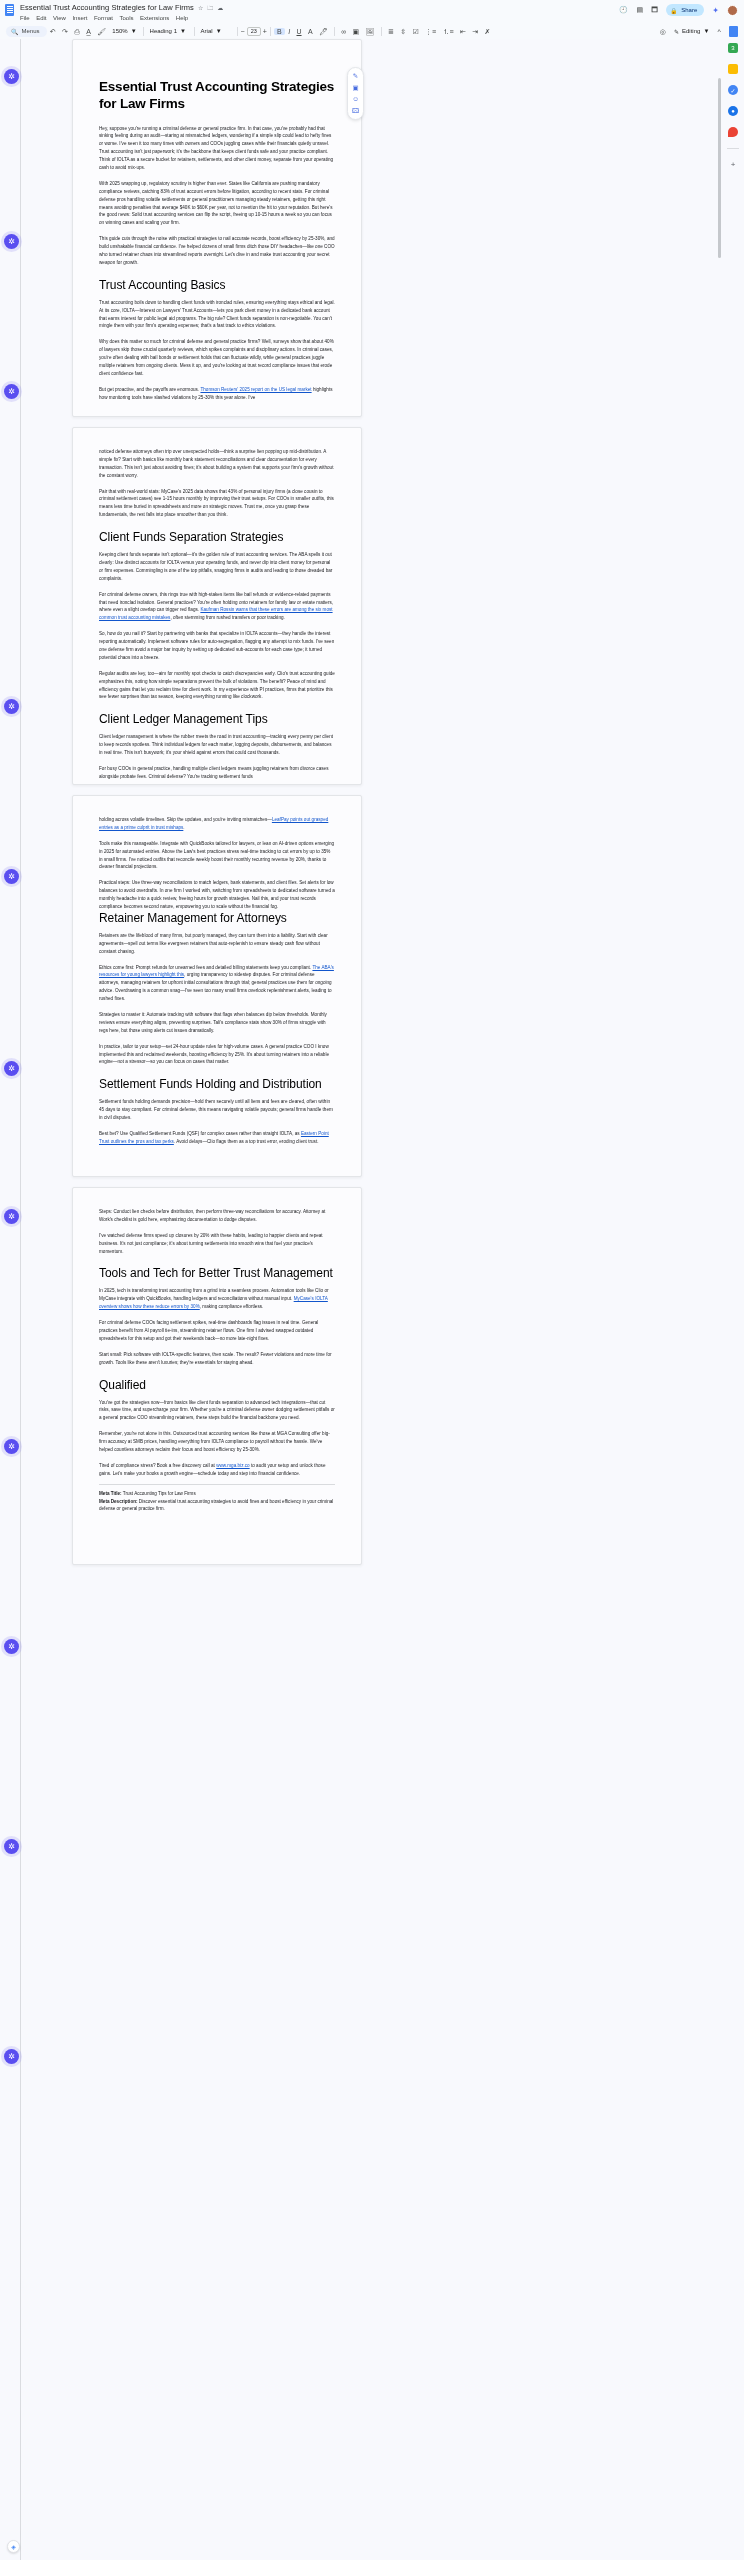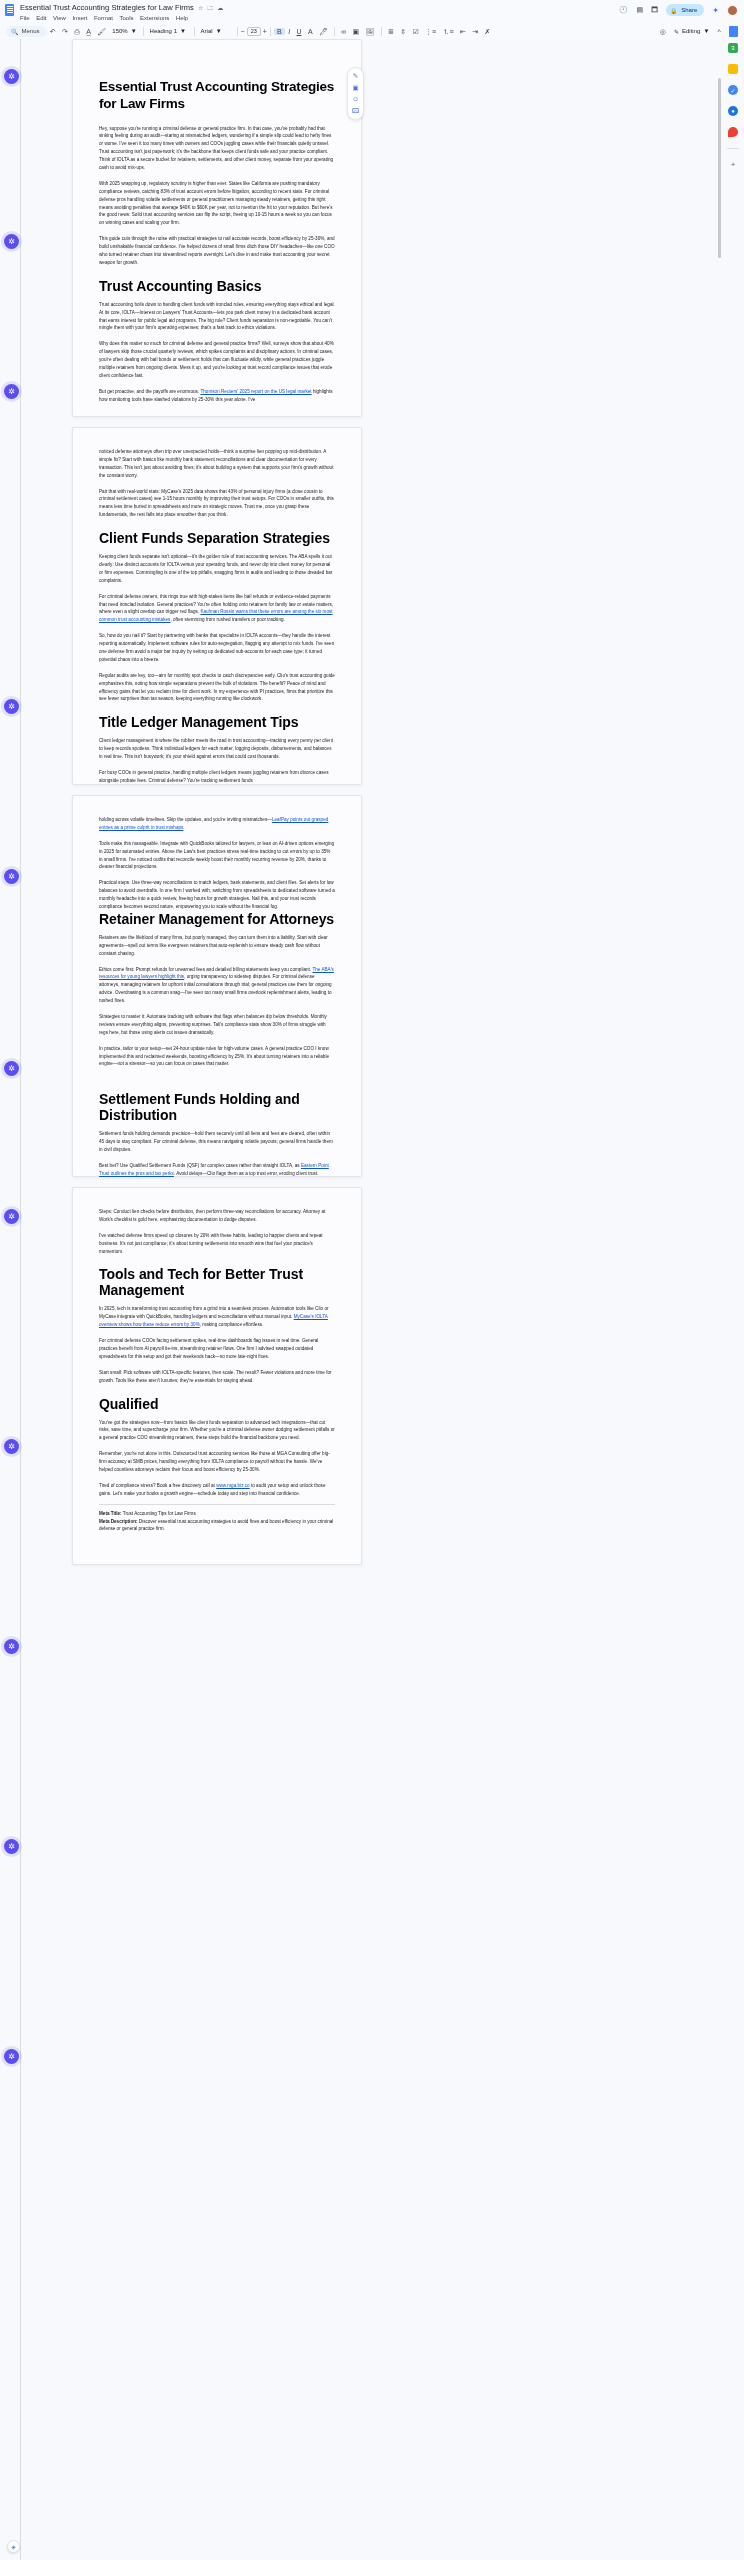--- a/index.html
+++ b/index.html
@@ -57,21 +57,21 @@
 
   
   .aimark{ position:absolute; left:4px; width:15px; height:15px; border-radius:50%; background:#5a4ef0; display:flex; align-items:center; justify-content:center; box-shadow:0 0 0 3px rgba(120,110,240,.18); }
   .aimark:before{ content:"✲"; color:#fff; font-size:8px; line-height:1; }
 
   
   .page{ position:absolute; left:72px; width:290px; background:#fcfcfe; border:1px solid #e3e5e8; border-radius:2px; box-shadow:0 1px 3px rgba(60,64,67,.08); }
   .pad{ padding:0 26px; }
 
   h1.dh{ font-size:13.5px; font-weight:700; line-height:1.28; letter-spacing:-.2px; color:#000; }
-  h2.dh2{ font-size:14px; font-weight:700; color:#000; margin:0; letter-spacing:-.05px; }
+  h2.dh2{ font-size:12px; font-weight:400; color:#000; margin:0; letter-spacing:-.05px; }
   p.dp{ font-size:4.6px; line-height:1.72; color:#202124; text-align:left; letter-spacing:.02px; }
   a.dl{ color:#1155cc; text-decoration:underline; }
   .meta{ font-size:4.6px; line-height:1.72; color:#202124; }
   .meta b{ font-weight:700; }
   .hr{ height:1px; background:#d9dbde; margin:6px 0 5px; }
 
   
   .floatbar{ position:absolute; width:17px; border-radius:9px; background:#fff; border:1px solid #e4e6ea; box-shadow:0 1px 3px rgba(60,64,67,.15); display:flex; flex-direction:column; align-items:center; gap:5px; padding:5px 0; }
   .floatbar i{ font-size:6.5px; color:#4a6ee0; font-style:normal; line-height:1; }
 
@@ -227,41 +227,41 @@
     <div class="pad" style="padding-top:20px">
       <p class="dp">noticed defense attorneys often trip over unexpected holds—think a surprise lien popping up mid-distribution. A simple fix? Start with basics like monthly bank statement reconciliations and clear documentation for every transaction. This isn't just about avoiding fines; it's about building a system that supports your firm's growth without the constant worry.</p>
       <p class="dp" style="margin-top:8px">Pair that with real-world stats: MyCase's 2025 data shows that 43% of personal injury firms (a close cousin to criminal settlement cases) see 1-15 hours monthly by improving their trust setups. For COOs in smaller outfits, this means less time buried in spreadsheets and more on strategic moves. Trust me, once you grasp these fundamentals, the rest falls into place smoother than you think.</p>
       <h2 class="dh2" style="margin-top:11px">Client Funds Separation Strategies</h2>
       <p class="dp" style="margin-top:7px">Keeping client funds separate isn't optional—it's the golden rule of trust accounting services. The ABA spells it out clearly: Use distinct accounts for IOLTA versus your operating funds, and never dip into client money for personal or firm expenses. Commingling is one of the top pitfalls, snagging firms in audits and leading to those dreaded bar complaints.</p>
       <p class="dp" style="margin-top:8px">
         <span>For criminal defense owners, this rings true with high-stakes items like bail refunds or evidence-related payments that need ironclad isolation. General practices? You're often holding onto retainers for family law or estate matters, where even a slight overlap can trigger red flags. </span><a class="dl" href="#">Kaufman Rossin warns that these errors are among the six most common trust accounting mistakes</a><span>, often stemming from rushed transfers or poor tracking.</span>
       </p>
       <p class="dp" style="margin-top:8px">So, how do you nail it? Start by partnering with banks that specialize in IOLTA accounts—they handle the interest reporting automatically. Implement software rules for auto-segregation, flagging any attempt to mix funds. I've seen one defense firm avoid a major bar inquiry by setting up dedicated sub-accounts for each case type; it turned potential chaos into a breeze.</p>
       <p class="dp" style="margin-top:8px">Regular audits are key, too—aim for monthly spot checks to catch discrepancies early. Clio's trust accounting guide emphasizes this, noting how simple separations prevent the bulk of violations. The benefit? Peace of mind and efficiency gains that let you reclaim time for client work. In my experience with PI practices, firms that prioritize this see fewer surprises than tax season, keeping everything running like clockwork.</p>
-      <h2 class="dh2" style="margin-top:11px">Title Ledger Management Tips</h2>
+      <h2 class="dh2" style="margin-top:11px">Client Ledger Management Tips</h2>
       <p class="dp" style="margin-top:7px">Client ledger management is where the rubber meets the road in trust accounting—tracking every penny per client to keep records spotless. Think individual ledgers for each matter, logging deposits, disbursements, and balances in real time. This isn't busywork; it's your shield against errors that could cost thousands.</p>
       <p class="dp" style="margin-top:8px">For busy COOs in general practice, handling multiple client ledgers means juggling retainers from divorce cases alongside probate fees. Criminal defense? You're tracking settlement funds</p>
     </div>
   </div>
 
   <div class="page" style="top:756px;height:382px">
     <div class="pad" style="padding-top:20px">
       <p class="dp">
         <span>holding across volatile timelines. Skip the updates, and you're inviting mismatches—</span><a class="dl" href="#">LeafPay points out grasped entries as a prime culprit in trust mishaps</a><span>.</span>
       </p>
       <p class="dp" style="margin-top:8px">Tools make this manageable. Integrate with QuickBooks tailored for lawyers, or lean on AI-driven options emerging in 2025 for automated entries. Above the Law's best practices stress real-time tracking to cut errors by up to 35% in small firms. I've noticed outfits that reconcile weekly boost their monthly recurring revenue by 20%, thanks to cleaner financial projections.</p>
       <p class="dp" style="margin-top:8px">Practical steps: Use three-way reconciliations to match ledgers, bank statements, and client files. Set alerts for low balances to avoid overdrafts. In one firm I worked with, switching from spreadsheets to dedicated software turned a monthly headache into a quick review, freeing hours for growth strategies. Nail this, and your trust records compliance becomes second nature, empowering you to scale without the financial fog.</p>
       <h2 class="dh2" style="margin-top:0">Retainer Management for Attorneys</h2>
       <p class="dp" style="margin-top:7px">Retainers are the lifeblood of many firms, but poorly managed, they can turn them into a liability. Start with clear agreements—spell out terms like evergreen retainers that auto-replenish to ensure steady cash flow without constant chasing.</p>
       <p class="dp" style="margin-top:8px">
         <span>Ethics come first: Prompt refunds for unearned fees and detailed billing statements keep you compliant. </span><a class="dl" href="#">The ABA's resources for young lawyers highlight this</a><span>, urging transparency to sidestep disputes. For criminal defense attorneys, managing retainers for upfront initial consultations through trial; general practices use them for ongoing advice. Overdrawing is a common snag—I've seen too many small firms overlook replenishment alerts, leading to rushed fixes.</span>
       </p>
       <p class="dp" style="margin-top:8px">Strategies to master it: Automate tracking with software that flags when balances dip below thresholds. Monthly reviews ensure everything aligns, preventing surprises. Tali's compliance stats show 30% of firms struggle with regs here, but those using alerts cut issues dramatically.</p>
       <p class="dp" style="margin-top:8px">In practice, tailor to your setup—set 24-hour update rules for high-volume cases. A general practice COO I know implemented this and reclaimed weekends, boosting efficiency by 25%. It's about turning retainers into a reliable engine—not a stressor—so you can focus on cases that matter.</p>
-      <h2 class="dh2" style="margin-top:23px">Settlement Funds Holding and Distribution</h2>
+      <h2 class="dh2" style="margin-top:11px">Settlement Funds Holding and Distribution</h2>
       <p class="dp" style="margin-top:7px">Settlement funds holding demands precision—hold them securely until all liens and fees are cleared, often within 45 days to stay compliant. For criminal defense, this means navigating volatile payouts; general firms handle them in civil disputes.</p>
       <p class="dp" style="margin-top:8px">
         <span>Best bet? Use Qualified Settlement Funds (QSF) for complex cases rather than straight IOLTA, as </span><a class="dl" href="#">Eastern Point Trust outlines the pros and tax perks</a><span>. Avoid delays—Clio flags them as a top trust error, eroding client trust.</span>
       </p>
     </div>
   </div>
 
   <div class="page" style="top:1148px;height:378px">
     <div class="pad" style="padding-top:20px">
       <p class="dp">Steps: Conduct lien checks before distribution, then perform three-way reconciliations for accuracy. Attorney at Work's checklist is gold here, emphasizing documentation to dodge disputes.</p>

